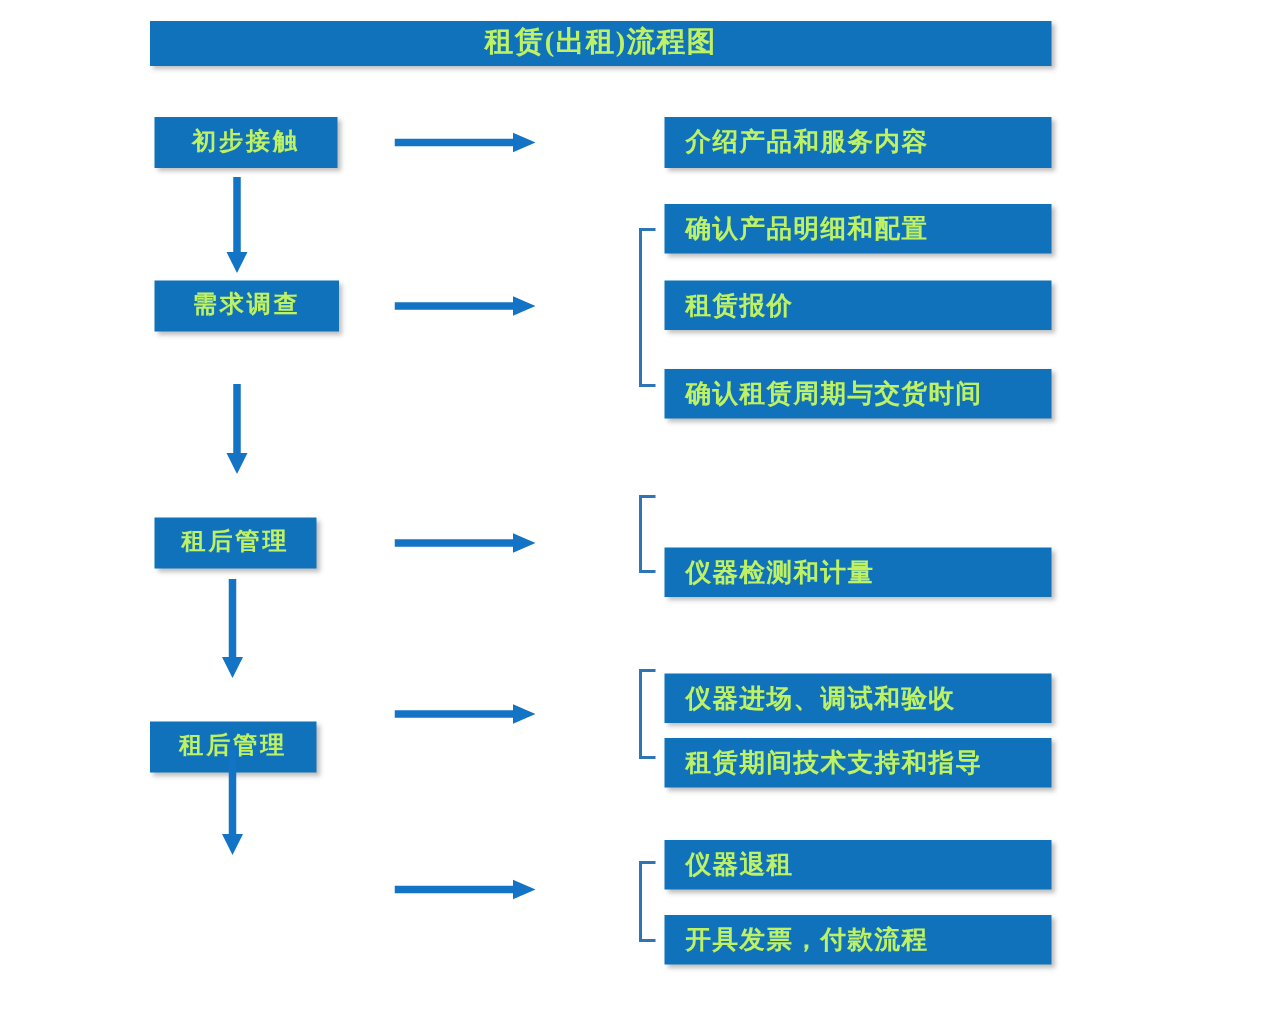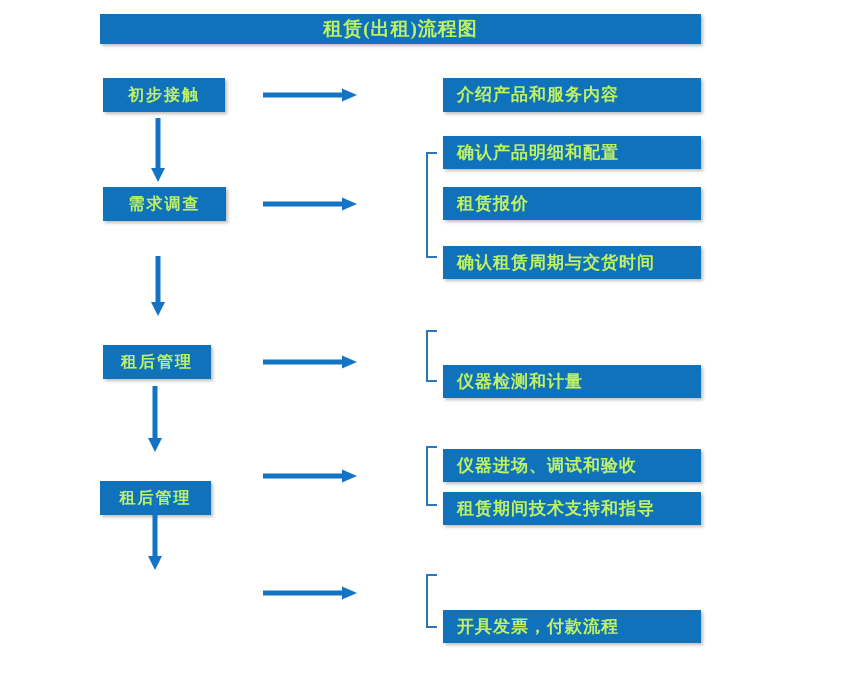--- a/index.html
+++ b/index.html
@@ -118,15 +118,16 @@
   <div class="bracket" style="top:446px; height:60px;"></div>
   <div class="bracket" style="top:574px; height:54px;"></div>
 
   <div class="blue-box detail-box" style="top:78px;  height:34px; line-height:34px;">介绍产品和服务内容</div>
   <div class="blue-box detail-box" style="top:136px;">确认产品明细和配置</div>
   <div class="blue-box detail-box" style="top:187px;">租赁报价</div>
   <div class="blue-box detail-box" style="top:246px;">确认租赁周期与交货时间</div>
   <div class="blue-box detail-box" style="top:365px;">仪器检测和计量</div>
   <div class="blue-box detail-box" style="top:449px;">仪器进场、调试和验收</div>
   <div class="blue-box detail-box" style="top:492px;">租赁期间技术支持和指导</div>
+  <div class="blue-box detail-box" style="top:560px;">仪器退租</div>
   <div class="blue-box detail-box" style="top:610px;">开具发票，付款流程</div>
 
 </div>
 
 </body></html>

